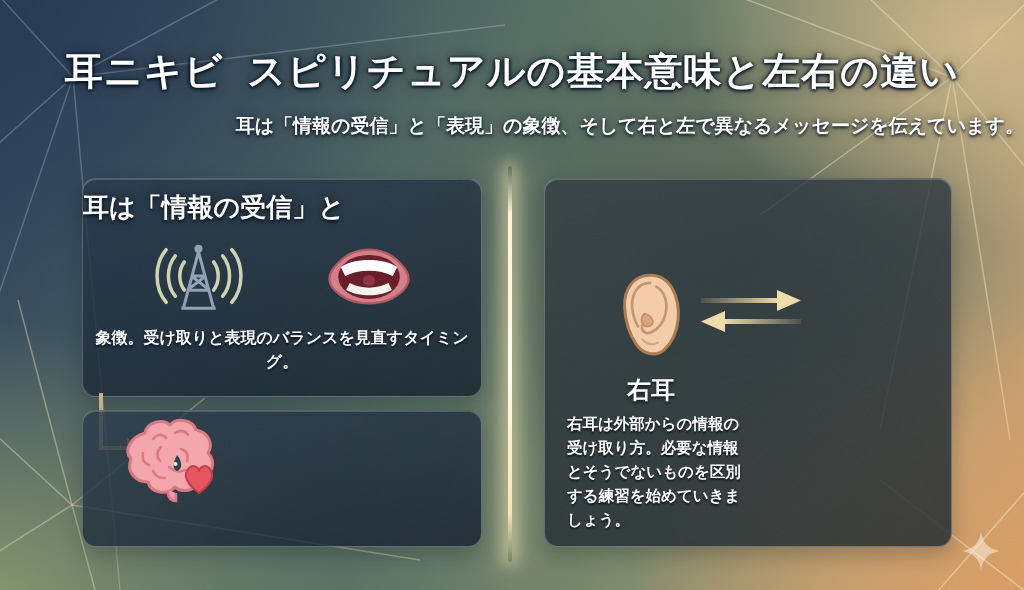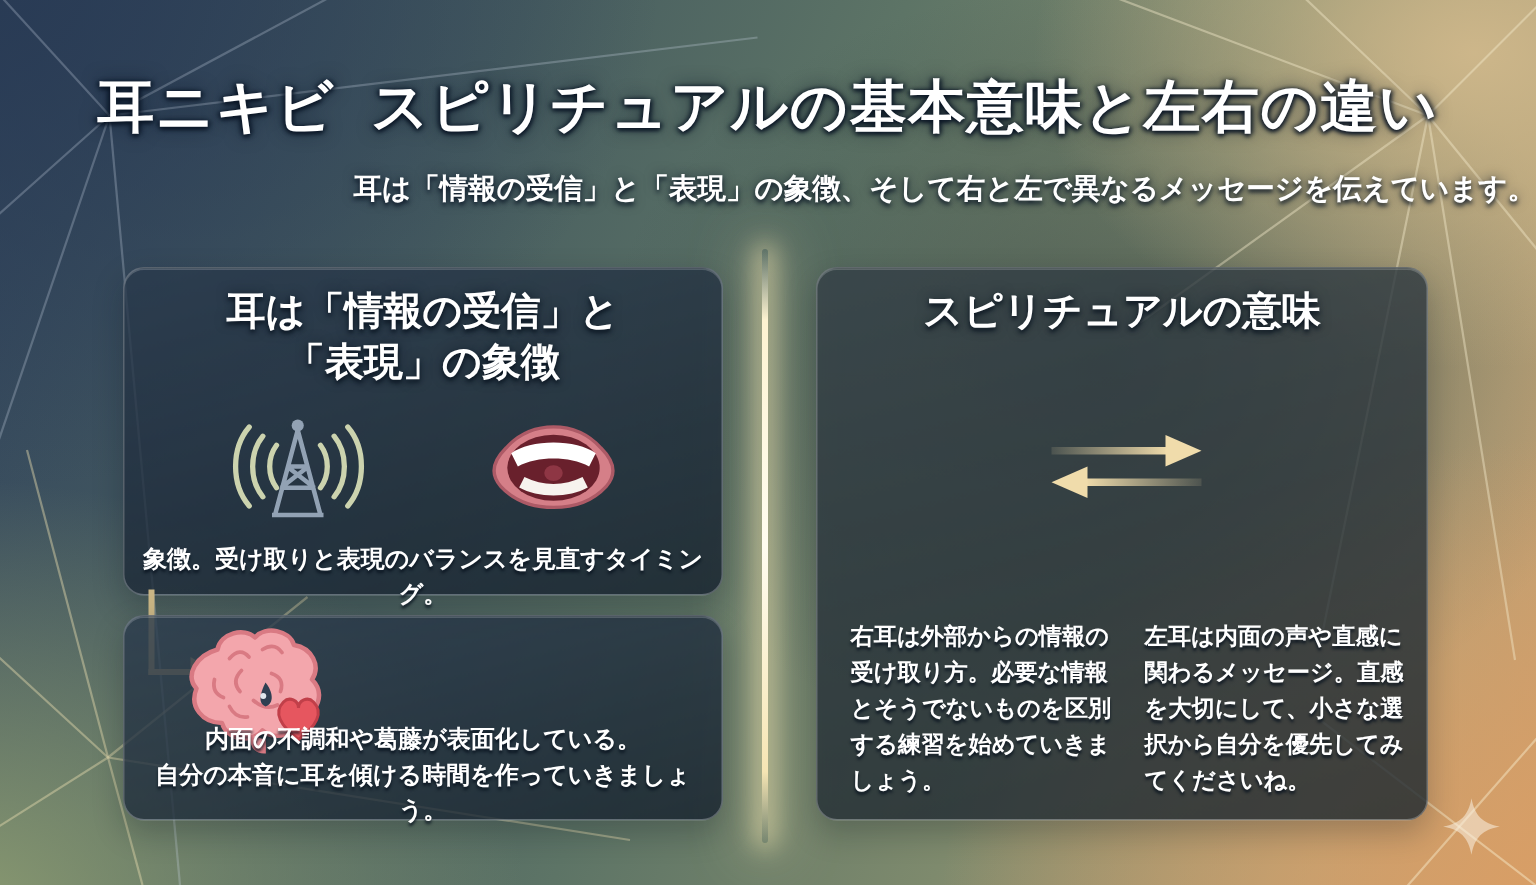--- a/index.html
+++ b/index.html
@@ -26,21 +26,21 @@
     text-shadow:0 2px 3px rgba(9,20,36,0.9),0 0 8px rgba(9,20,36,0.6);
   }
   .panel{
     position:absolute;border-radius:14px;
     background:linear-gradient(165deg,rgba(42,58,76,0.80),rgba(20,31,44,0.80));
     border:1px solid rgba(255,255,255,0.25);
     box-shadow:0 8px 20px rgba(10,18,28,0.25), inset 0 1px 0 rgba(255,255,255,0.18);
   }
   .panel.right-tint{background:linear-gradient(165deg,rgba(52,63,70,0.82),rgba(30,40,47,0.82));}
   .p-title{
-    text-align:center;font-size:26px;font-weight:800;line-height:1.32;margin-top:13px;
+    text-align:left;font-size:26px;font-weight:800;line-height:1.32;margin-top:13px;
     text-shadow:0 2px 3px rgba(8,18,30,0.9),0 0 8px rgba(8,18,30,0.55);
   }
   .p-body{
     text-align:center;font-size:16px;font-weight:700;line-height:1.48;
     text-shadow:0 2px 2px rgba(8,18,30,0.9);
   }
   .icon-row{display:flex;justify-content:center;align-items:center;gap:78px;margin-top:8px;height:84px;}
   
   .lb-brain{position:absolute;left:30px;top:2px;}
   .lb-title{position:absolute;left:142px;right:8px;top:12px;text-align:center;font-size:24px;font-weight:800;line-height:1.4;
@@ -103,21 +103,20 @@
   </svg>
 
   <div class="main-title">耳ニキビ スピリチュアルの基本意味と左右の違い</div>
   <div class="subtitle">耳は「情報の受信」と「表現」の象徴、そして右と左で異なるメッセージを伝えています。</div>
 
   <div class="divider"></div>
 
   <div class="panel" style="left:82px;top:178px;width:398px;height:217px;">
     <div class="p-title">
       <div>耳は「情報の受信」と</div>
-      <div>「表現」の象徴</div>
     </div>
     <div class="icon-row">
       <svg width="96" height="74" viewBox="0 0 95 72">
         <g fill="none" stroke="#ccd3ae" stroke-width="3.5" stroke-linecap="round">
           <path d="M33,22 C27,30 27,42 33,50"></path>
             <path d="M24,16 C15,27 15,45 24,56"></path>
             <path d="M15,10 C3,24 3,48 15,62"></path>
           <path d="M62,22 C68,30 68,42 62,50"></path>
             <path d="M71,16 C80,27 80,45 71,56"></path>
             <path d="M80,10 C92,24 92,48 80,62"></path>
@@ -156,51 +155,55 @@
           <path d="M68,36 q9,3 6,12"></path>
           <path d="M56,54 q8,7 16,3"></path>
           <path d="M40,58 q4,8 12,7"></path>
       </g>
       <path d="M64,42 C60,50 59,56 64,58 C70,56 69,48 64,42 Z" fill="#2e3f52"></path>
       <circle cx="62.5" cy="51" r="2" fill="#dfe7ee"></circle>
       <path d="M86,80 C74,71 69,62 76,55 C80,51 86,54 86,59 C86,54 92,51 96,55 C103,62 98,71 86,80 Z" fill="#e6565f" stroke="#c13f49" stroke-width="2"></path>
     </svg>
     <div class="lb-title">
     </div>
-    <div class="p-body lb-body">
-      <div>内面の不調和や葛藤が表面化している。</div>
-      <div>自分の本音に耳を傾ける時間を作っていきましょう。</div>
-    </div>
   </div>
 
   <div class="panel right-tint" style="left:544px;top:178px;width:406px;height:367px;">
     <div class="p-title">
-      <div>スピリチュアルの意味</div>
-    </div>
-
+    </div>
+
+    <div class="ear-col" style="left:60px;">
+      <svg width="68" height="96" viewBox="0 0 90 115">
+        <path d="M44,5 C22,5 9,23 10,47 C11,66 17,84 26,97 C34,109 52,113 62,104 C71,96 79,83 81,63 C83,35 72,5 44,5 Z" fill="#f3cda9" stroke="#ab7c54" stroke-width="4" stroke-linejoin="round"></path>
+        <path d="M44,15 C28,15 19,29 20,47 C21,58 24,66 28,73" fill="none" stroke="#c79571" stroke-width="3.5" stroke-linecap="round"></path>
+        <path d="M52,20 C63,26 68,41 64,57 C61,68 54,76 46,80 C40,83 34,81 33,75 C32,70 36,67 40,68" fill="none" stroke="#c79571" stroke-width="3.5" stroke-linecap="round"></path>
+        <path d="M36,56 C31,60 31,69 37,72 C43,75 49,70 47,64 C45,59 40,56 36,56 Z" fill="#dba47c" stroke="#c08a62" stroke-width="2"></path>
+        <path d="M34,90 C38,96 48,98 54,94" fill="none" stroke="#d8a67e" stroke-width="3" stroke-linecap="round"></path>
+      </svg>
+      <div class="ear-label">右耳</div>
+    </div>
 
     <svg class="swap" width="108" height="48" viewBox="0 0 108 48">
       <defs>
         <linearGradient id="fadeR" x1="0" y1="0" x2="1" y2="0">
           <stop offset="0" stop-color="#f0dcab" stop-opacity="0.12"></stop>
             <stop offset="1" stop-color="#f0dcab"></stop>
         </linearGradient>
         <linearGradient id="fadeL" x1="1" y1="0" x2="0" y2="0">
           <stop offset="0" stop-color="#f0dcab" stop-opacity="0.12"></stop>
             <stop offset="1" stop-color="#f0dcab"></stop>
         </linearGradient>
       </defs>
       <rect x="4" y="11" width="78" height="5" fill="url(#fadeR)"></rect>
       <polygon points="80,3 104,13.5 80,24" fill="#f0dcab"></polygon>
       <rect x="26" y="32" width="78" height="5" fill="url(#fadeL)"></rect>
       <polygon points="28,24 4,34.5 28,45" fill="#f0dcab"></polygon>
     </svg>
 
 
     <div class="col-text" style="left:22px;width:176px;">右耳は外部からの情報の受け取り方。必要な情報とそうでないものを区別する練習を始めていきましょう。</div>
-    <div class="col-text" style="left:218px;width:174px;">左耳は内面の声や直感に関わるメッセージ。直感を大切にして、小さな選択から自分を優先してみてくださいね。</div>
   </div>
 
   <svg class="sparkle" width="42" height="42" viewBox="0 0 40 40">
     <path d="M20,2 C22,13 27,18 38,20 C27,22 22,27 20,38 C18,27 13,22 2,20 C13,18 18,13 20,2 Z" fill="rgba(250,240,226,0.55)"></path>
   </svg>
 
 </div>
 
 </body></html>

